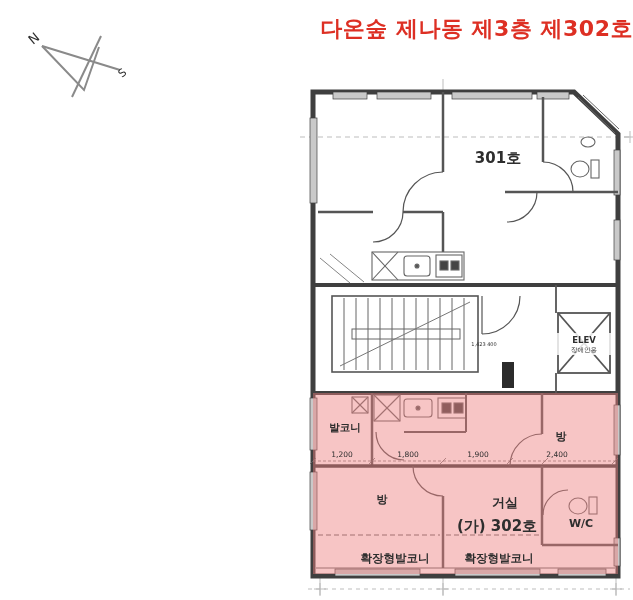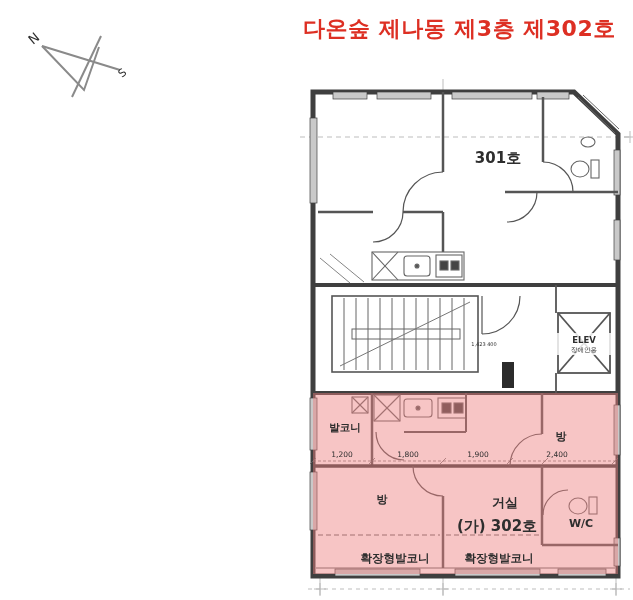--- a/index.html
+++ b/index.html
@@ -1,20 +1,20 @@
 <!DOCTYPE html>
 <html><head>
 <meta charset="utf-8">
 <style>
   html,body{margin:0;padding:0;background:#ffffff;}
   body{width:633px;height:600px;position:relative;overflow:hidden;
        font-family:"DejaVu Sans","Liberation Sans",sans-serif;}
   .page-title{
     position:absolute;left:303px;top:14px;width:330px;
-    text-align:left;font-size:22px;font-weight:bold;
+    text-align:right;font-size:22px;font-weight:bold;
     color:#dd2f23;letter-spacing:0.5px;white-space:nowrap;
   }
   svg{position:absolute;left:0;top:0;font-family:"DejaVu Sans","Liberation Sans",sans-serif;}
   text{fill:#2e2e2e;}
   .wall{stroke:#3f3f3f;fill:none;}
   .iwall{stroke:#555;fill:none;}
   .thin{stroke:#666;fill:none;}
   .door{stroke:#555;fill:none;stroke-width:1.2;}
   .win{fill:#c9c9c9;stroke:#3f3f3f;stroke-width:0.7;}
   .grid{stroke:#b5b5b5;stroke-width:0.9;fill:none;}

